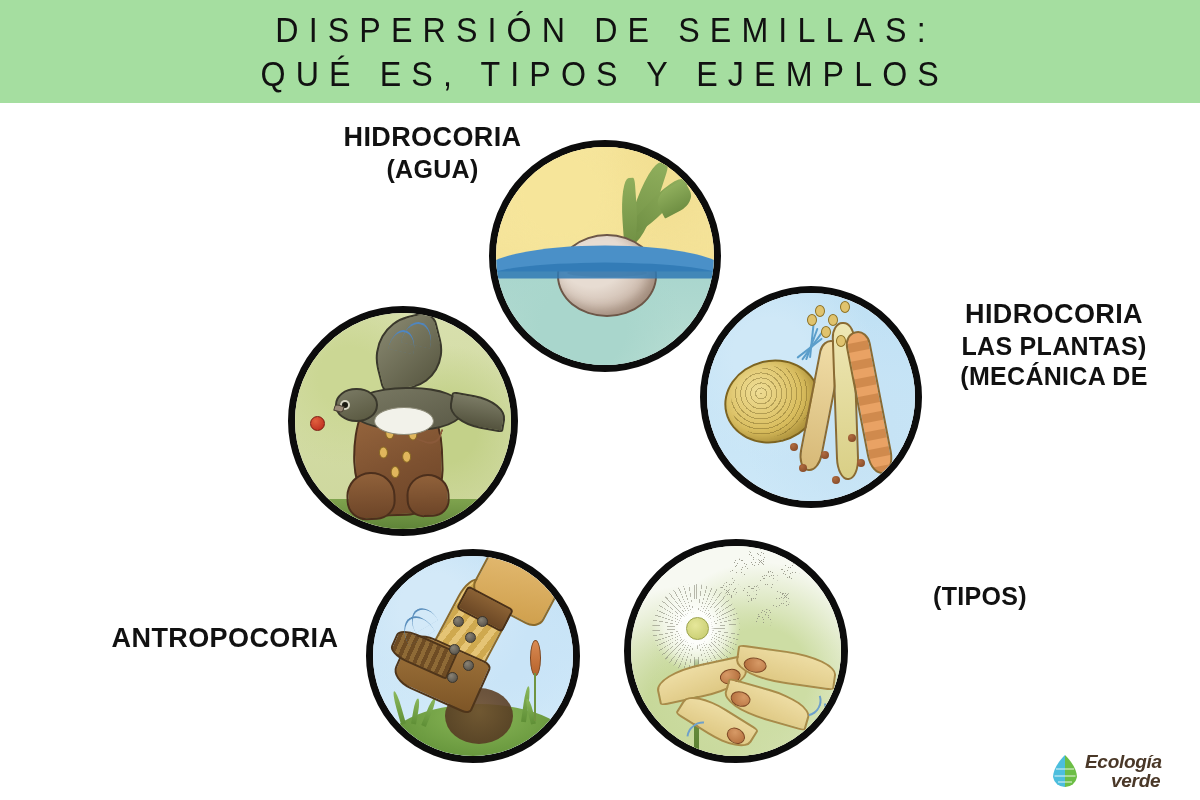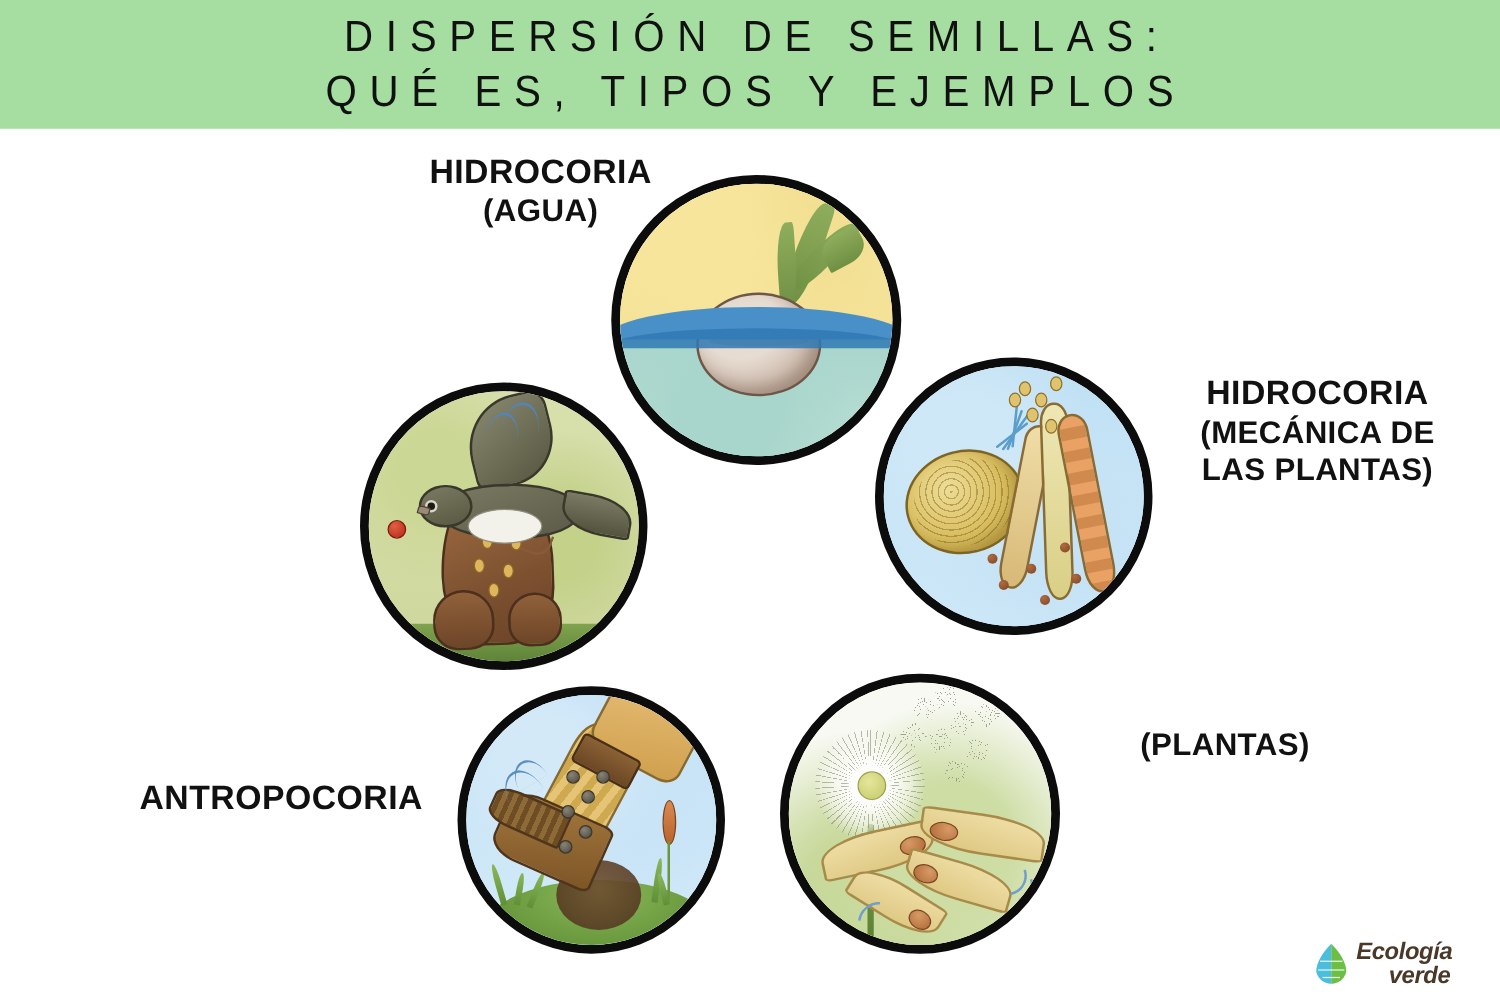--- a/index.html
+++ b/index.html
@@ -260,22 +260,22 @@
         <div class="foot"></div>
       </div>
       <div class="mline" style="left:44%;top:8%;width:26px;height:20px;transform:rotate(12deg);"></div>
       <div class="mline" style="left:50%;top:4%;width:30px;height:22px;transform:rotate(12deg);"></div>
     </div>
   </div>
 
   <div class="label" style="left:918px;top:195px;width:272px;">
     <div class="l1">HIDROCORIA</div>
     <div class="l2">
+      <span>LAS PLANTAS)</span>
       <span>(MECÁNICA DE</span>
-      <span>LAS PLANTAS)</span>
     </div>
   </div>
   <div class="circle" style="left:700px;top:183px;width:222px;height:222px;">
     <div class="art">
       <div class="fill lightblue" style="top:0;bottom:0;"></div>
       <div class="cucumber"></div>
       <div class="pod pod1"></div>
       <div class="pod pod2"></div>
       <div class="pod pod3"></div>
       <span class="spray" style="left:47%;top:16%;height:34px;transform:rotate(20deg)"></span>
@@ -322,21 +322,21 @@
       <span class="burr" style="left:45%;top:52%"></span>
       <span class="burr" style="left:37%;top:58%"></span>
       <span class="burr" style="left:52%;top:30%"></span>
       <div class="mline" style="left:14%;top:30%;width:30px;height:22px;transform:rotate(-30deg);border-color:#5b8fbd transparent transparent transparent;"></div>
       <div class="mline" style="left:18%;top:26%;width:26px;height:18px;transform:rotate(-30deg);border-color:#5b8fbd transparent transparent transparent;"></div>
     </div>
   </div>
 
   <div class="label" style="left:845px;top:478px;width:270px;">
     <div class="l2">
-      <span>(PLANTAS)</span>
+      <span>(TIPOS)</span>
     </div>
   </div>
   <div class="circle" style="left:624px;top:436px;width:224px;height:224px;">
     <div class="art">
       <div class="fill paleg" style="top:0;bottom:0;"></div>
       <div class="stem"></div>
       <div class="dandelion"></div>
       <span class="floret" style="left:48%;top:6%;transform:rotate(20deg)"></span>
       <span class="floret" style="left:56%;top:2%;transform:rotate(-10deg)"></span>
       <span class="floret" style="left:62%;top:12%;transform:rotate(35deg)"></span>

